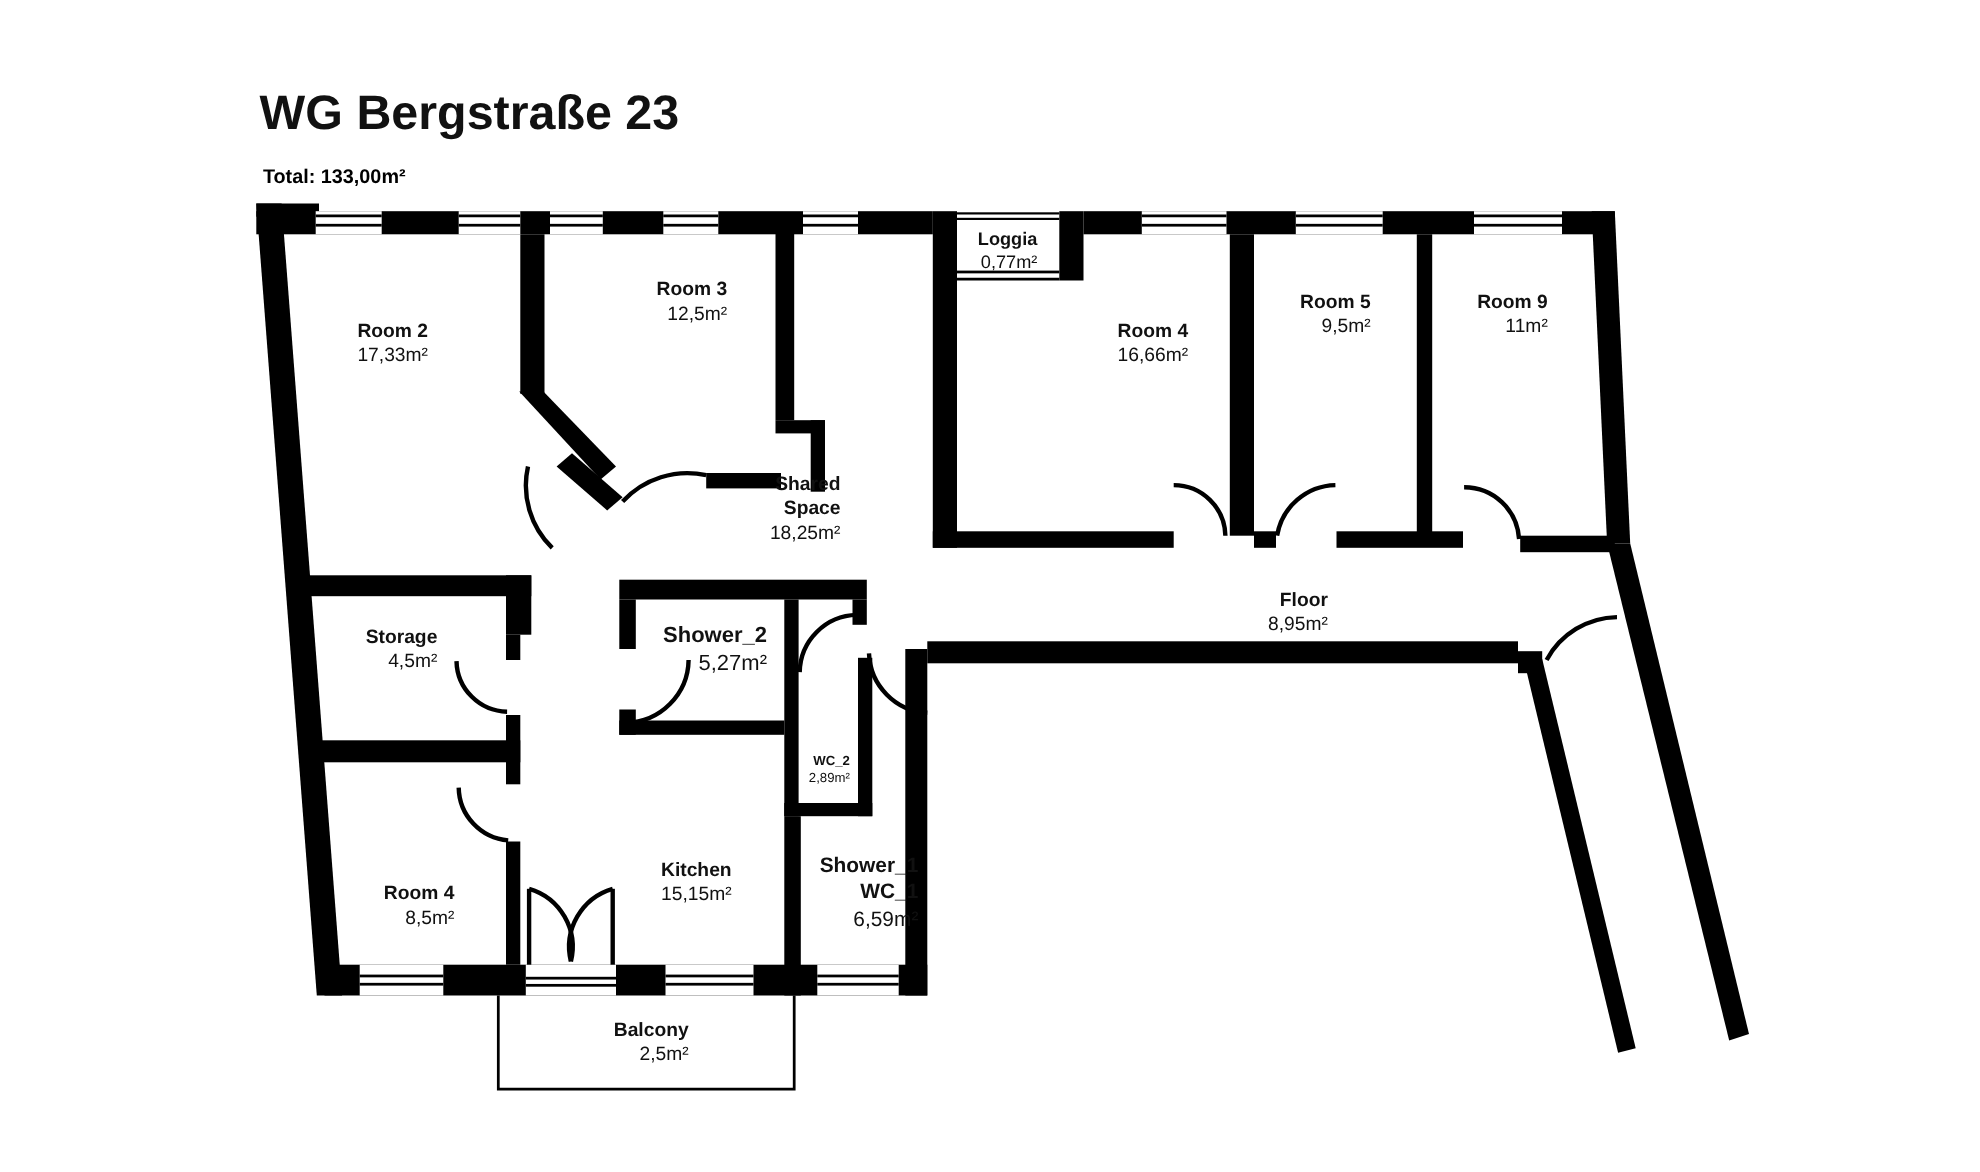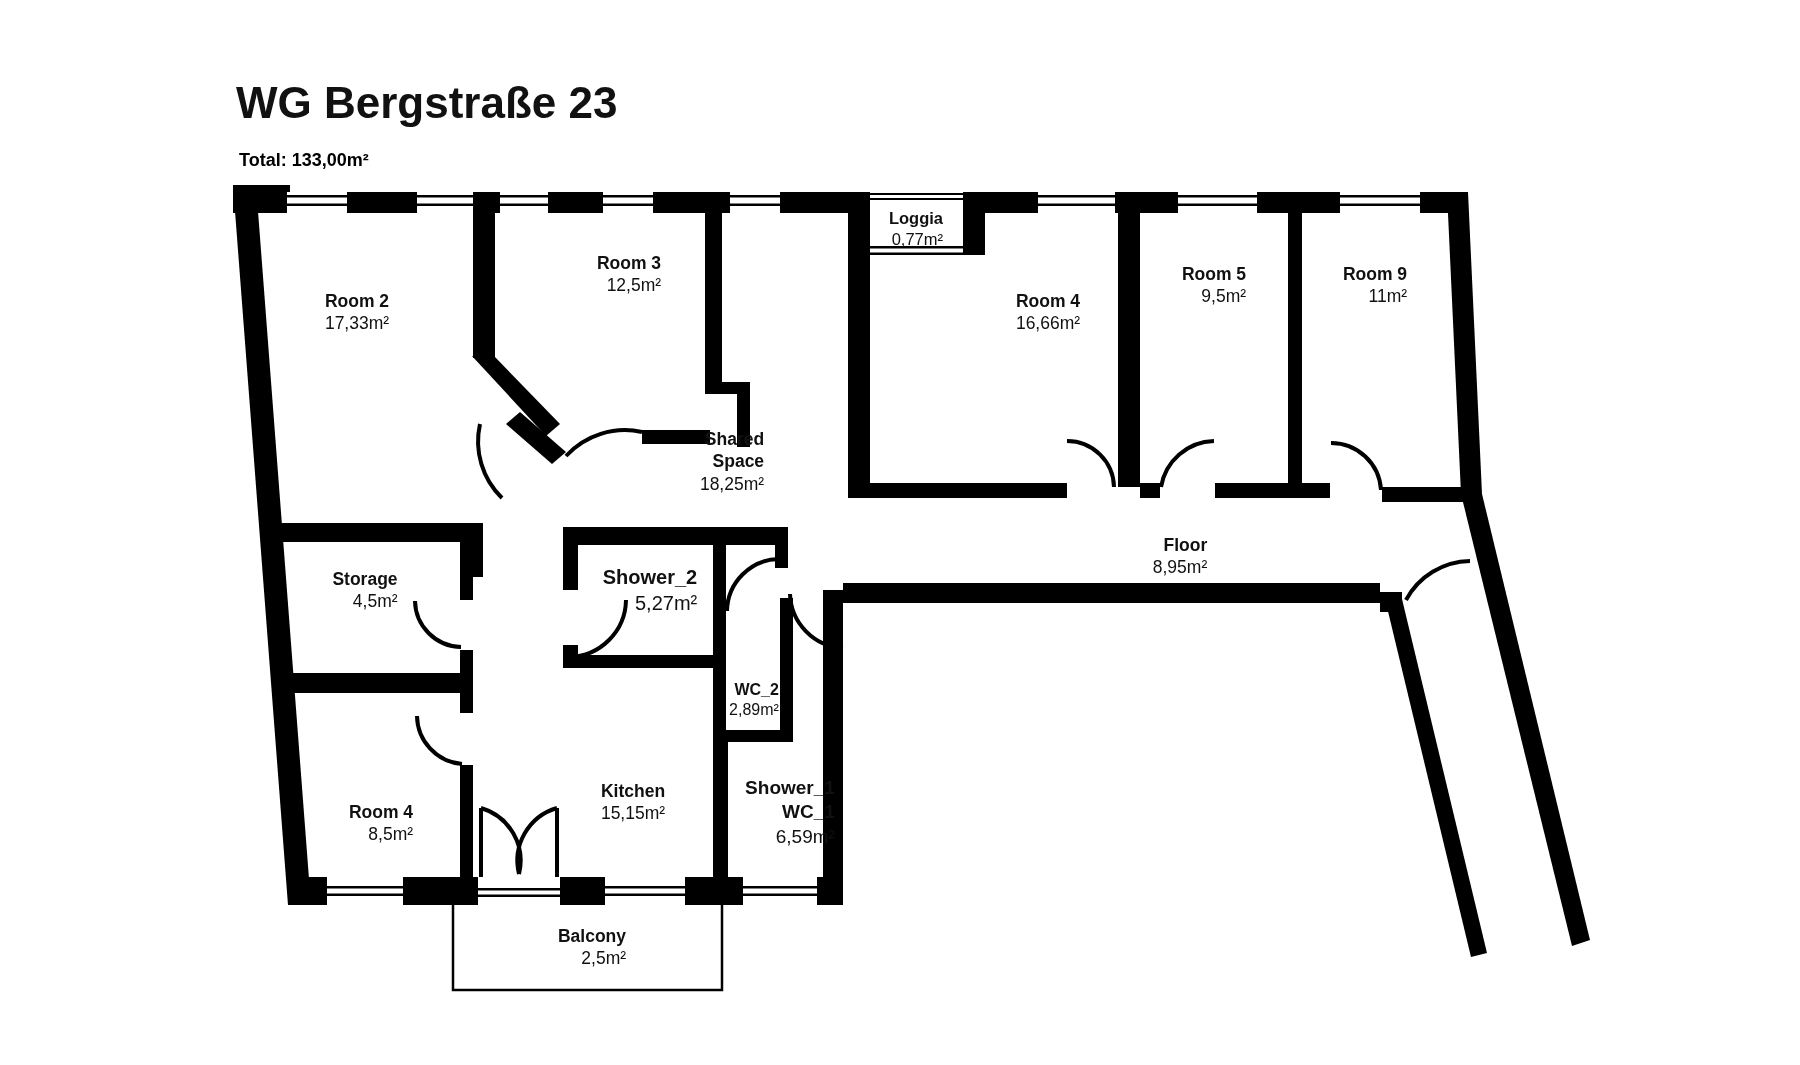--- a/index.html
+++ b/index.html
@@ -210,20 +210,20 @@
   <div class="room-label" style="left:629px;top:274px"><span>Room 3</span><span class="area">12,5m²</span></div>
   <div class="room-label" style="left:916px;top:229px;font-size:16.5px"><span>Loggia</span><span class="area">0,77m²</span></div>
   <div class="room-label" style="left:1048px;top:312px"><span>Room 4</span><span class="area">16,66m²</span></div>
   <div class="room-label" style="left:1214px;top:285px"><span>Room 5</span><span class="area">9,5m²</span></div>
   <div class="room-label" style="left:1375px;top:285px"><span>Room 9</span><span class="area">11m²</span></div>
   <div class="room-label" style="left:732px;top:462px"><span>Shared
 Space</span><span class="area">18,25m²</span></div>
   <div class="room-label" style="left:1180px;top:556px"><span>Floor</span><span class="area">8,95m²</span></div>
   <div class="room-label" style="left:365px;top:590px"><span>Storage</span><span class="area">4,5m²</span></div>
   <div class="room-label" style="left:650px;top:591px;font-size:20px"><span>Shower_2</span><span class="area">5,27m²</span></div>
-  <div class="room-label" style="left:754px;top:700px;font-size:16px"><span>WC_2</span><span class="area">2,89m²</span></div>
+  <div class="room-label" style="left:754px;top:700px;font-size:12px"><span>WC_2</span><span class="area">2,89m²</span></div>
   <div class="room-label" style="left:381px;top:823px"><span>Room 4</span><span class="area">8,5m²</span></div>
   <div class="room-label" style="left:633px;top:802px"><span>Kitchen</span><span class="area">15,15m²</span></div>
   <div class="room-label" style="left:790px;top:812px;font-size:19px"><span>Shower_1
 WC_1</span><span class="area">6,59m²</span></div>
   <div class="room-label" style="left:592px;top:947px"><span>Balcony</span><span class="area">2,5m²</span></div>
 
 </div>
 
 </body></html>

